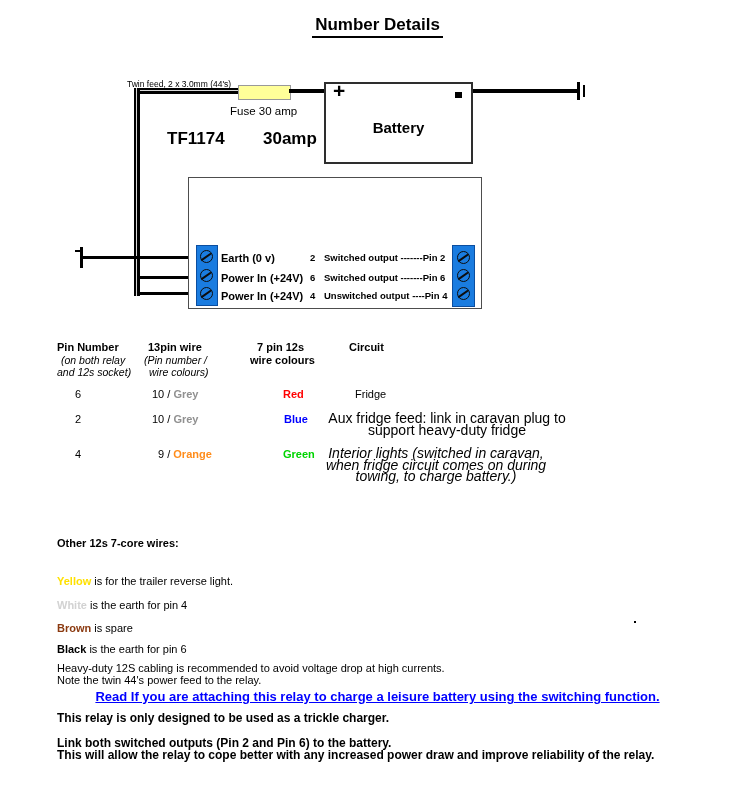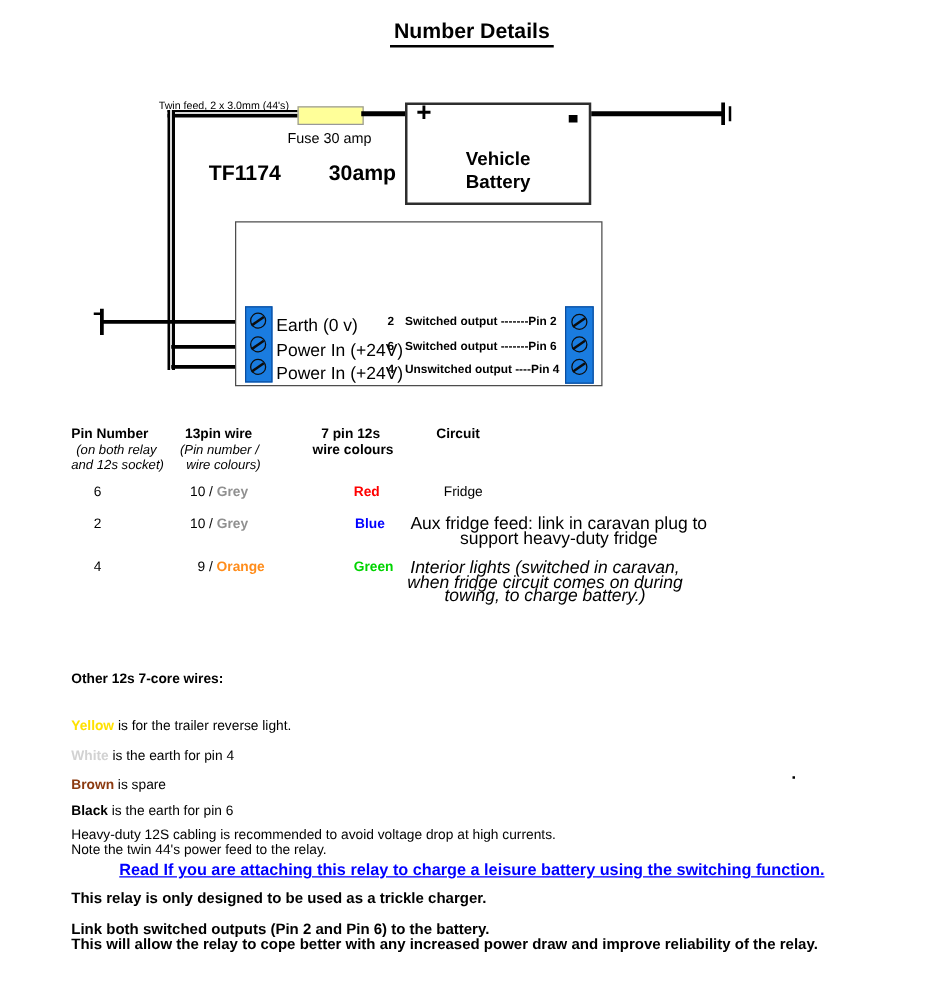--- a/index.html
+++ b/index.html
@@ -15,21 +15,21 @@
   .twin-v{position:absolute;left:134px;top:88px;width:6px;height:208px;
           background:linear-gradient(90deg,#000 0 2px,#d8d8d8 2px 3.5px,#000 3.5px 6px);}
   .fuse{position:absolute;left:238px;top:85px;width:51px;height:13px;border:1px solid #999;}
   .battery{position:absolute;left:324px;top:82px;width:149px;height:82px;border:2px solid #2e2e2e;background:#fff;box-sizing:border-box;}
   .battery-name{position:absolute;left:324px;top:119px;width:149px;text-align:center;
                 font-weight:bold;font-size:15px;line-height:17.5px;}
   .relay-box{position:absolute;left:188px;top:177px;width:294px;height:132px;border:1.5px solid #4d4d4d;box-sizing:border-box;background:#fff;}
   .tblock{position:absolute;border:1px solid #0b4ea0;box-sizing:border-box;}
   .screw{position:absolute;width:11px;height:11px;border:1.5px solid #0d0d0d;border-radius:50%;}
   .screw .slash{position:absolute;left:-1px;top:4.5px;width:12px;height:1.6px;background:#0d0d0d;transform:rotate(-35deg);}
-  .rlabel{position:absolute;font-size:14px;font-weight:normal;white-space:nowrap;}
+  .rlabel{position:absolute;font-size:11px;font-weight:bold;white-space:nowrap;}
   .rout{position:absolute;font-size:9.5px;font-weight:bold;white-space:nowrap;}
   .rout .num{display:inline-block;width:9px;margin-right:5px;}
   .th{position:absolute;font-size:11px;font-weight:bold;white-space:nowrap;}
   .ths{position:absolute;font-size:10.5px;font-style:italic;white-space:nowrap;}
   .td{position:absolute;font-size:11px;white-space:nowrap;}
   .tdw{position:absolute;font-size:14px;line-height:11.5px;text-align:center;}
   .cword{font-weight:bold;}
   .note{position:absolute;font-size:11px;white-space:nowrap;margin-top:44px;}
   .warn-wrap{position:absolute;left:0;top:687px;width:755px;text-align:center;}
   .warn{display:inline;font-size:13px;font-weight:bold;text-decoration:underline;}
@@ -57,21 +57,20 @@
 
     <div class="abs b" style="left:167px;top:129px;font-size:17px;">TF1174</div>
     <div class="abs b" style="left:263px;top:129px;font-size:17px;">30amp</div>
 
     <div class="wire" style="left:289px;top:89px;width:36px;height:4px;"></div>
 
     <div class="battery"></div>
     <div class="abs b" style="left:333px;top:80px;font-size:21px;line-height:21px;">+</div>
     <div class="abs" style="left:455px;top:92px;width:7px;height:6px;background:#000;"></div>
     <div class="battery-name">
-      <div>Vehicle</div>
       <div>Battery</div>
     </div>
 
     <div class="wire" style="left:473px;top:89px;width:105px;height:4px;"></div>
     <div class="wire" style="left:577px;top:82px;width:3px;height:18px;"></div>
     <div class="wire" style="left:583px;top:85px;width:2px;height:12px;"></div>
 
     <div class="wire" style="left:80px;top:247px;width:3px;height:21px;"></div>
     <div class="wire" style="left:75px;top:250px;width:6px;height:2px;"></div>
     <div class="wire" style="left:82px;top:256px;width:118px;height:3px;"></div>

